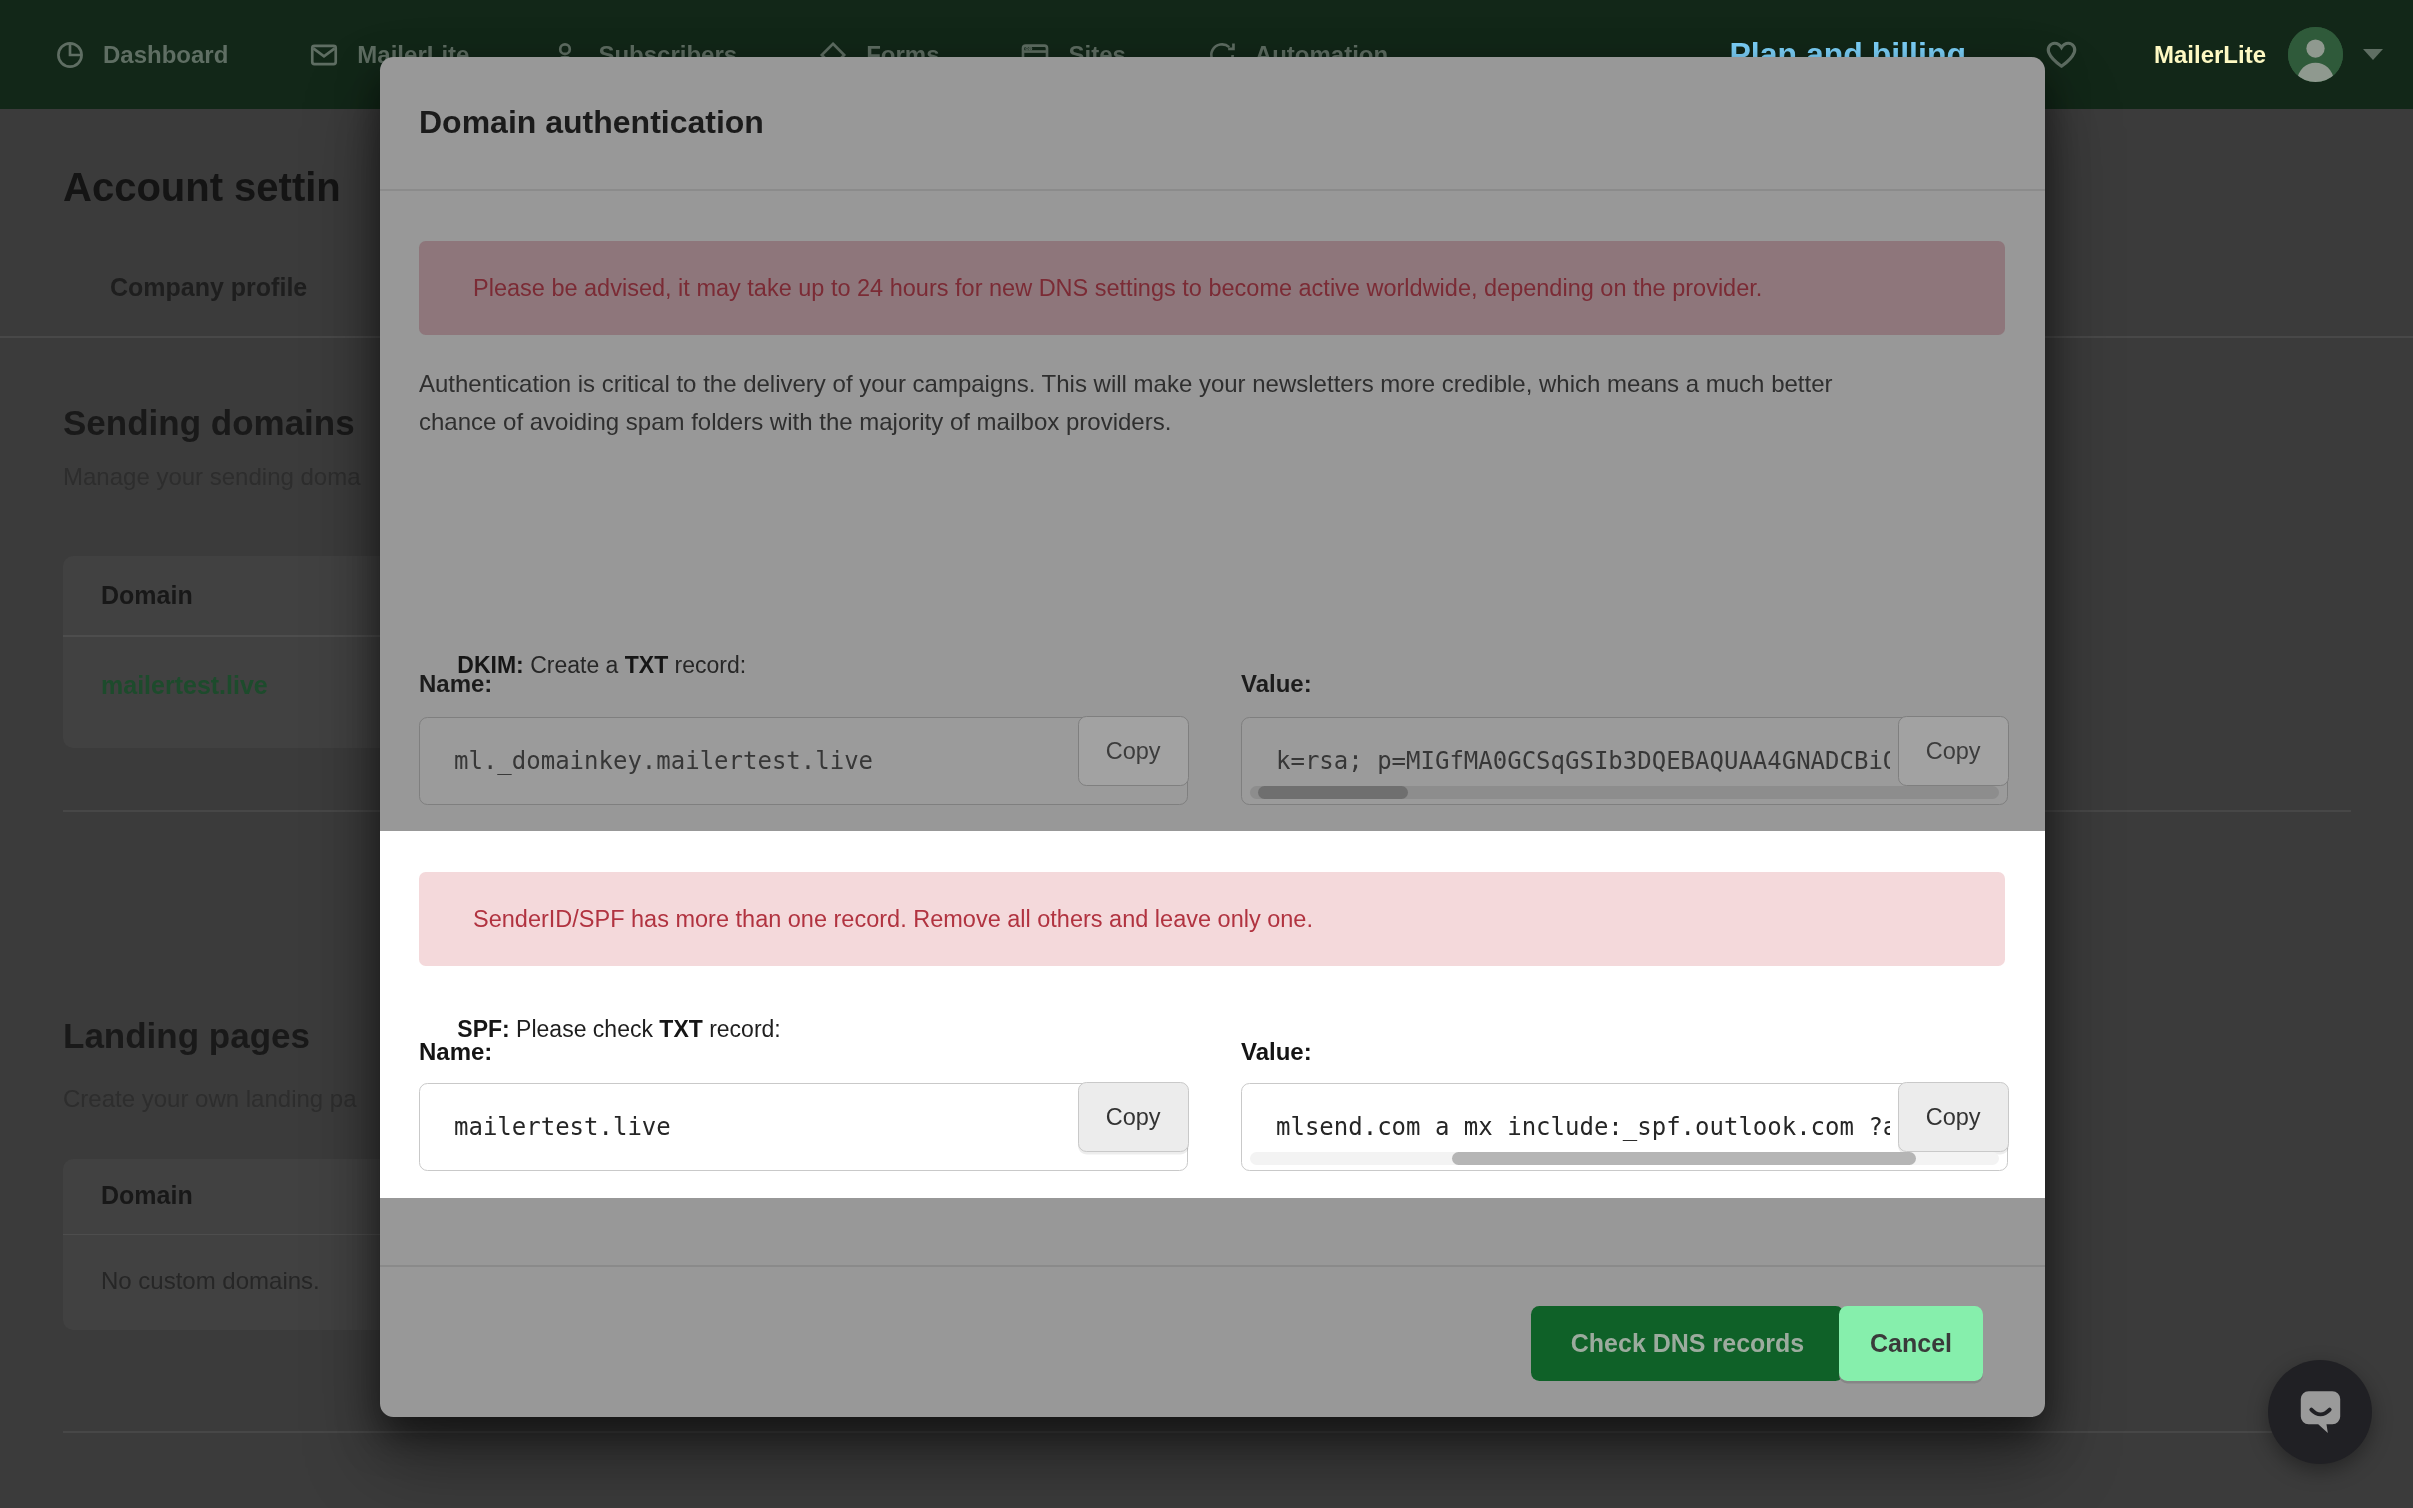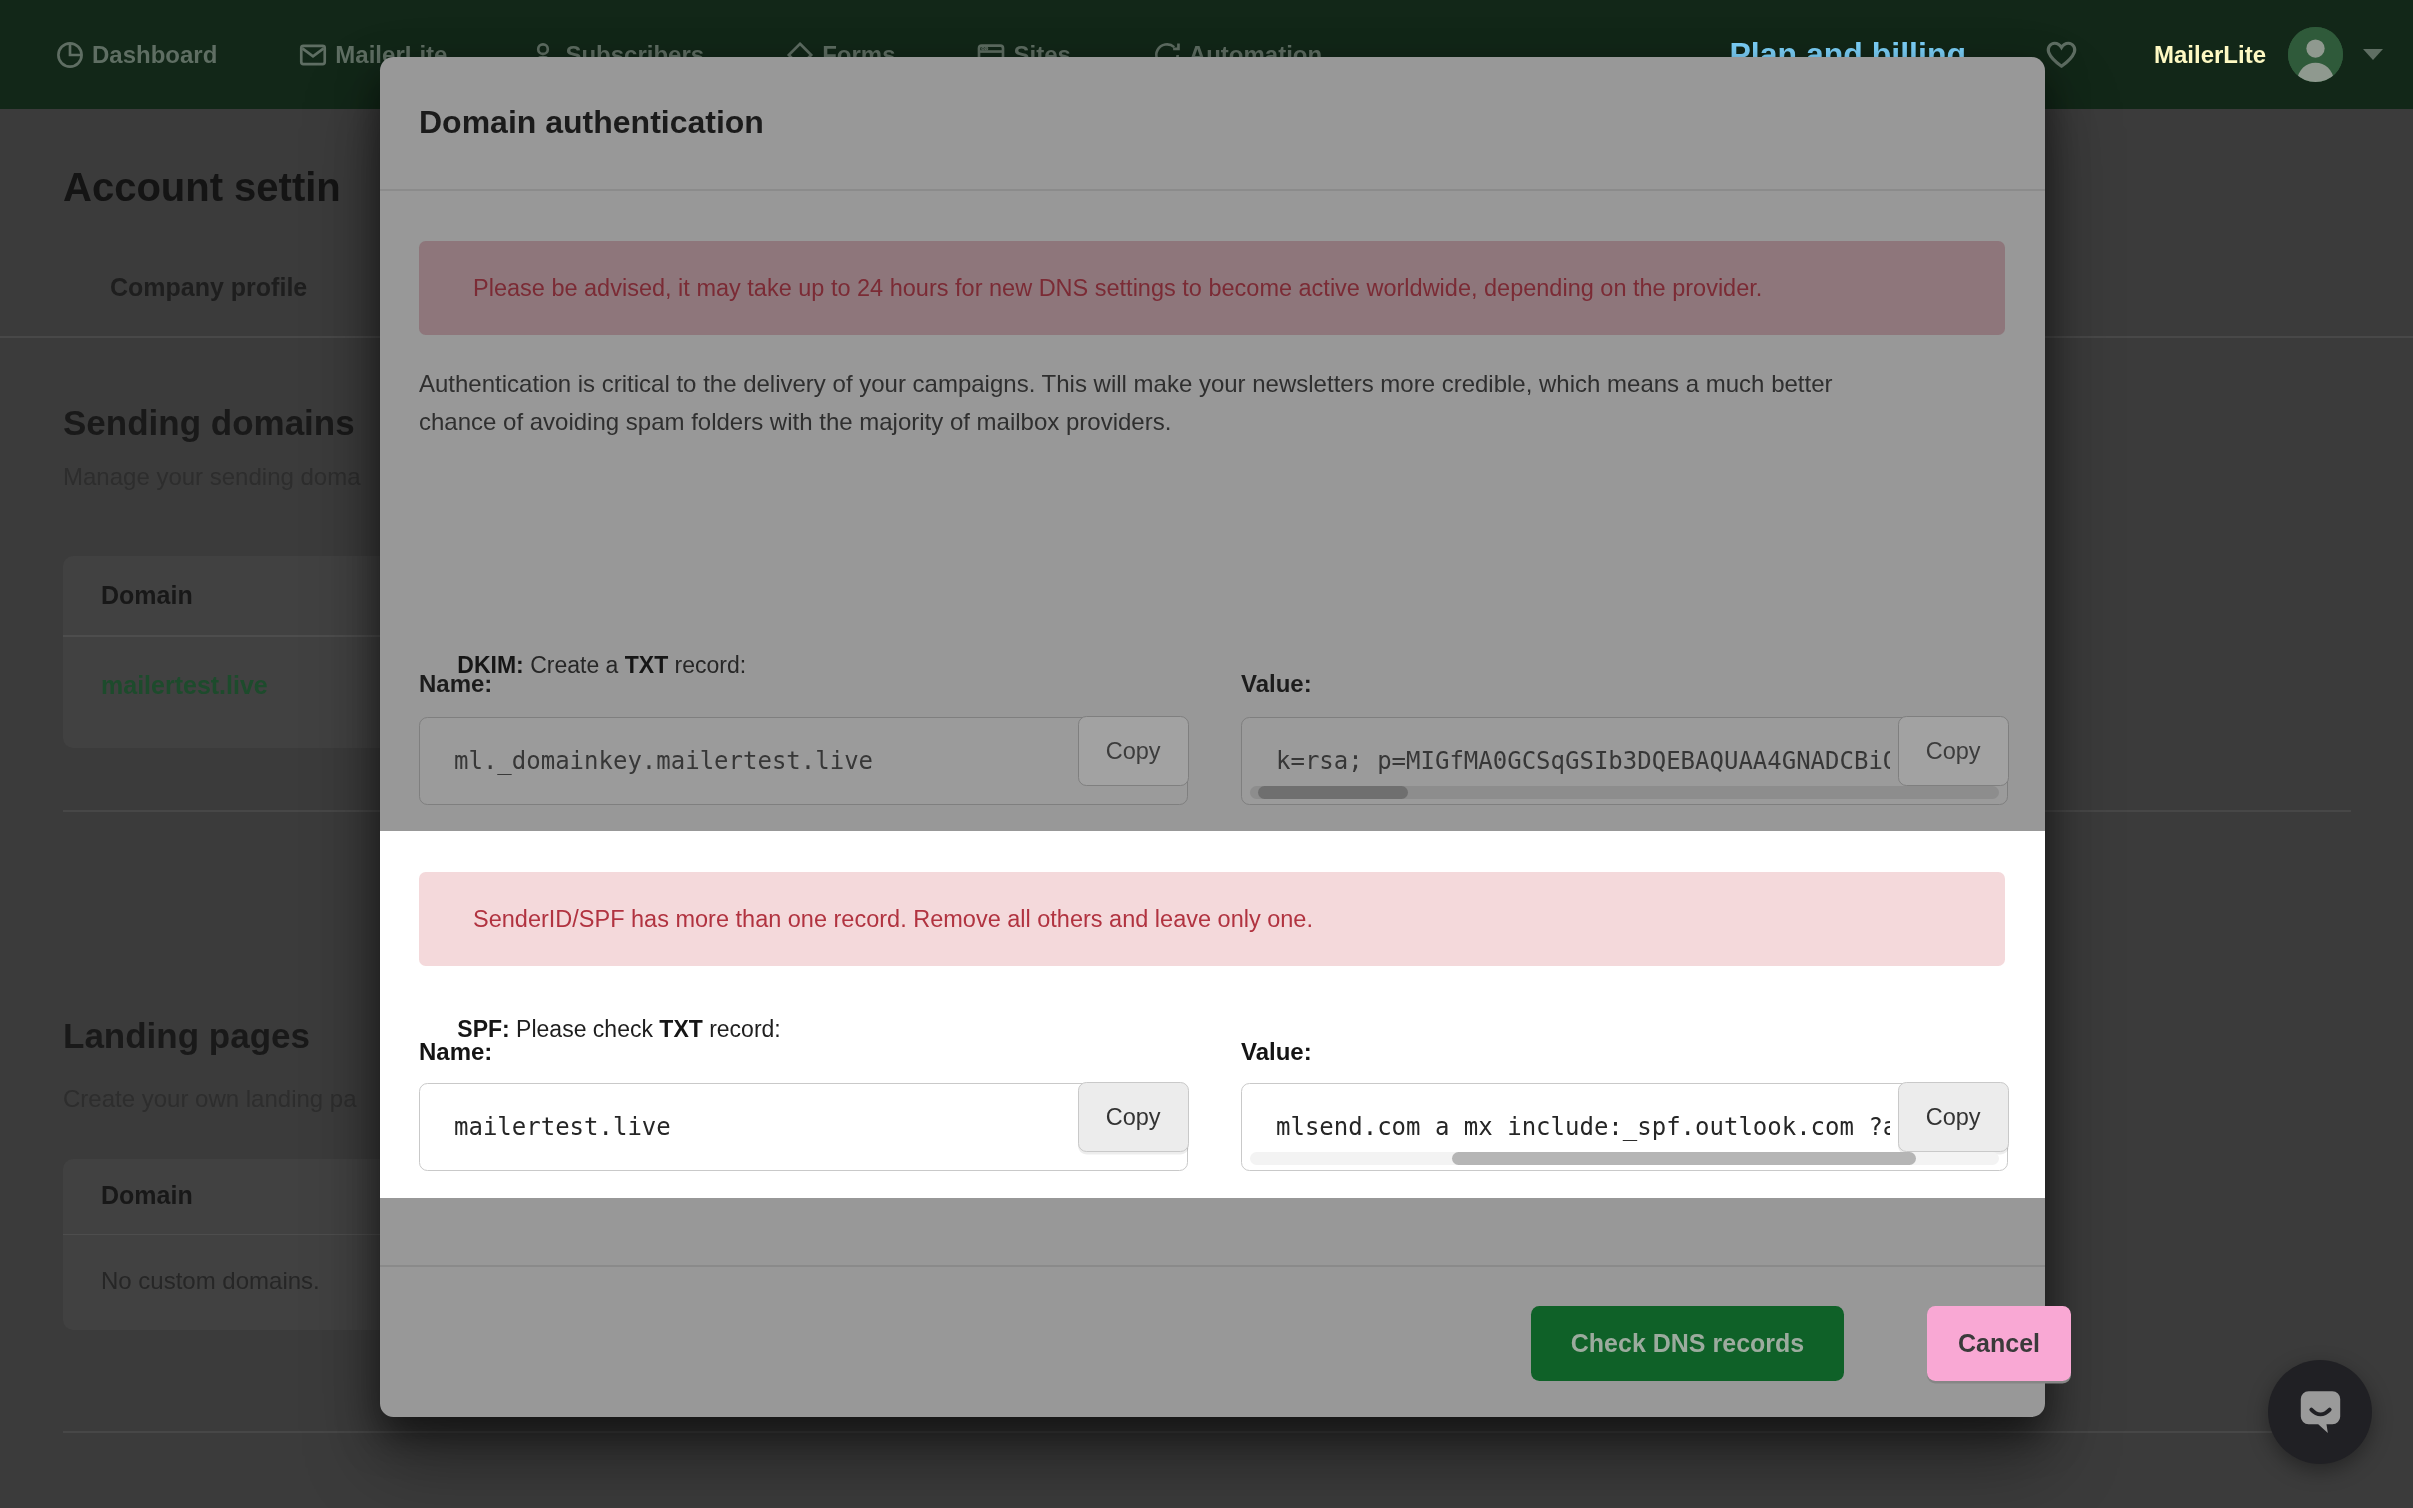--- a/index.html
+++ b/index.html
@@ -3,21 +3,21 @@
 <meta charset="utf-8">
 <style>
   * { margin:0; padding:0; box-sizing:border-box; }
   html,body { background:#3b3b3b; }
   body { font-family:"Liberation Sans", sans-serif; }
   .stage { position:relative; width:2413px; height:1508px; overflow:hidden; background:#3b3b3b; }
 
   
   .topnav { position:absolute; left:0; top:0; width:2413px; height:109px;
             background:#122718; display:flex; align-items:center; padding:0 30px 0 54px; z-index:2; }
-  .nav-item { display:flex; align-items:center; gap:6px; margin-right:80px;
+  .nav-item { display:flex; align-items:center; gap:17px; margin-right:80px;
               font-size:24px; font-weight:700; color:#5f6e63; cursor:pointer; white-space:nowrap; }
   .nav-item svg, .icon-btn svg { display:block; }
   .nav-right { margin-left:auto; display:flex; align-items:center; }
   .nav-plan { font-size:32px; font-weight:700; color:#7dd3fc; cursor:pointer; white-space:nowrap; }
   .icon-btn { margin-left:77px; cursor:pointer; }
   .nav-account { margin-left:74px; font-size:24px; font-weight:700; color:#fef9c3; cursor:pointer; }
   .avatar { margin-left:22px; width:55px; height:55px; border-radius:50%; overflow:hidden;
             background:#2f5a3a; cursor:pointer; flex:none; }
   .caret { margin-left:20px; width:0; height:0; border-left:10px solid transparent;
            border-right:10px solid transparent; border-top:11.7px solid #5f6e63; cursor:pointer; }
@@ -78,21 +78,21 @@
   .hthumb-dim { background:#6f6f6f; left:1%; width:20%; }
   .hthumb-bright { background:#b5b5b5; left:27%; width:62%; }
   .val-clip { margin-right:117px; }
 
   .spotlight { left:0; top:774px; width:100%; height:367px; background:#ffffff; }
 
   .m-footline { left:0; top:1208px; width:100%; height:1.7px; background:#8a8a8a; }
   .btn { position:absolute; top:1249px; height:75px; border:none; border-radius:8.4px;
          font-family:"Liberation Sans", sans-serif; font-size:25px; font-weight:700; cursor:pointer; }
   .btn-primary { left:1151px; width:313px; background:#0f6128; color:#9cab9e; }
-  .btn-cancel { left:1547px; width:144px; background:#f9a8d4; color:#3a3a3a; box-shadow:0 2.5px 0 #868686; }
+  .btn-cancel { left:1459px; width:144px; background:#86efac; color:#3a3a3a; box-shadow:0 2.5px 0 #868686; }
 </style>
 </head>
 <body>
 
 <div class="stage">
 
   <div class="topnav">
     <div class="nav-item">
       <span>
         <svg width="32" height="32" viewBox="0 0 24 24" fill="none" stroke="#5f6e63" stroke-width="2">

